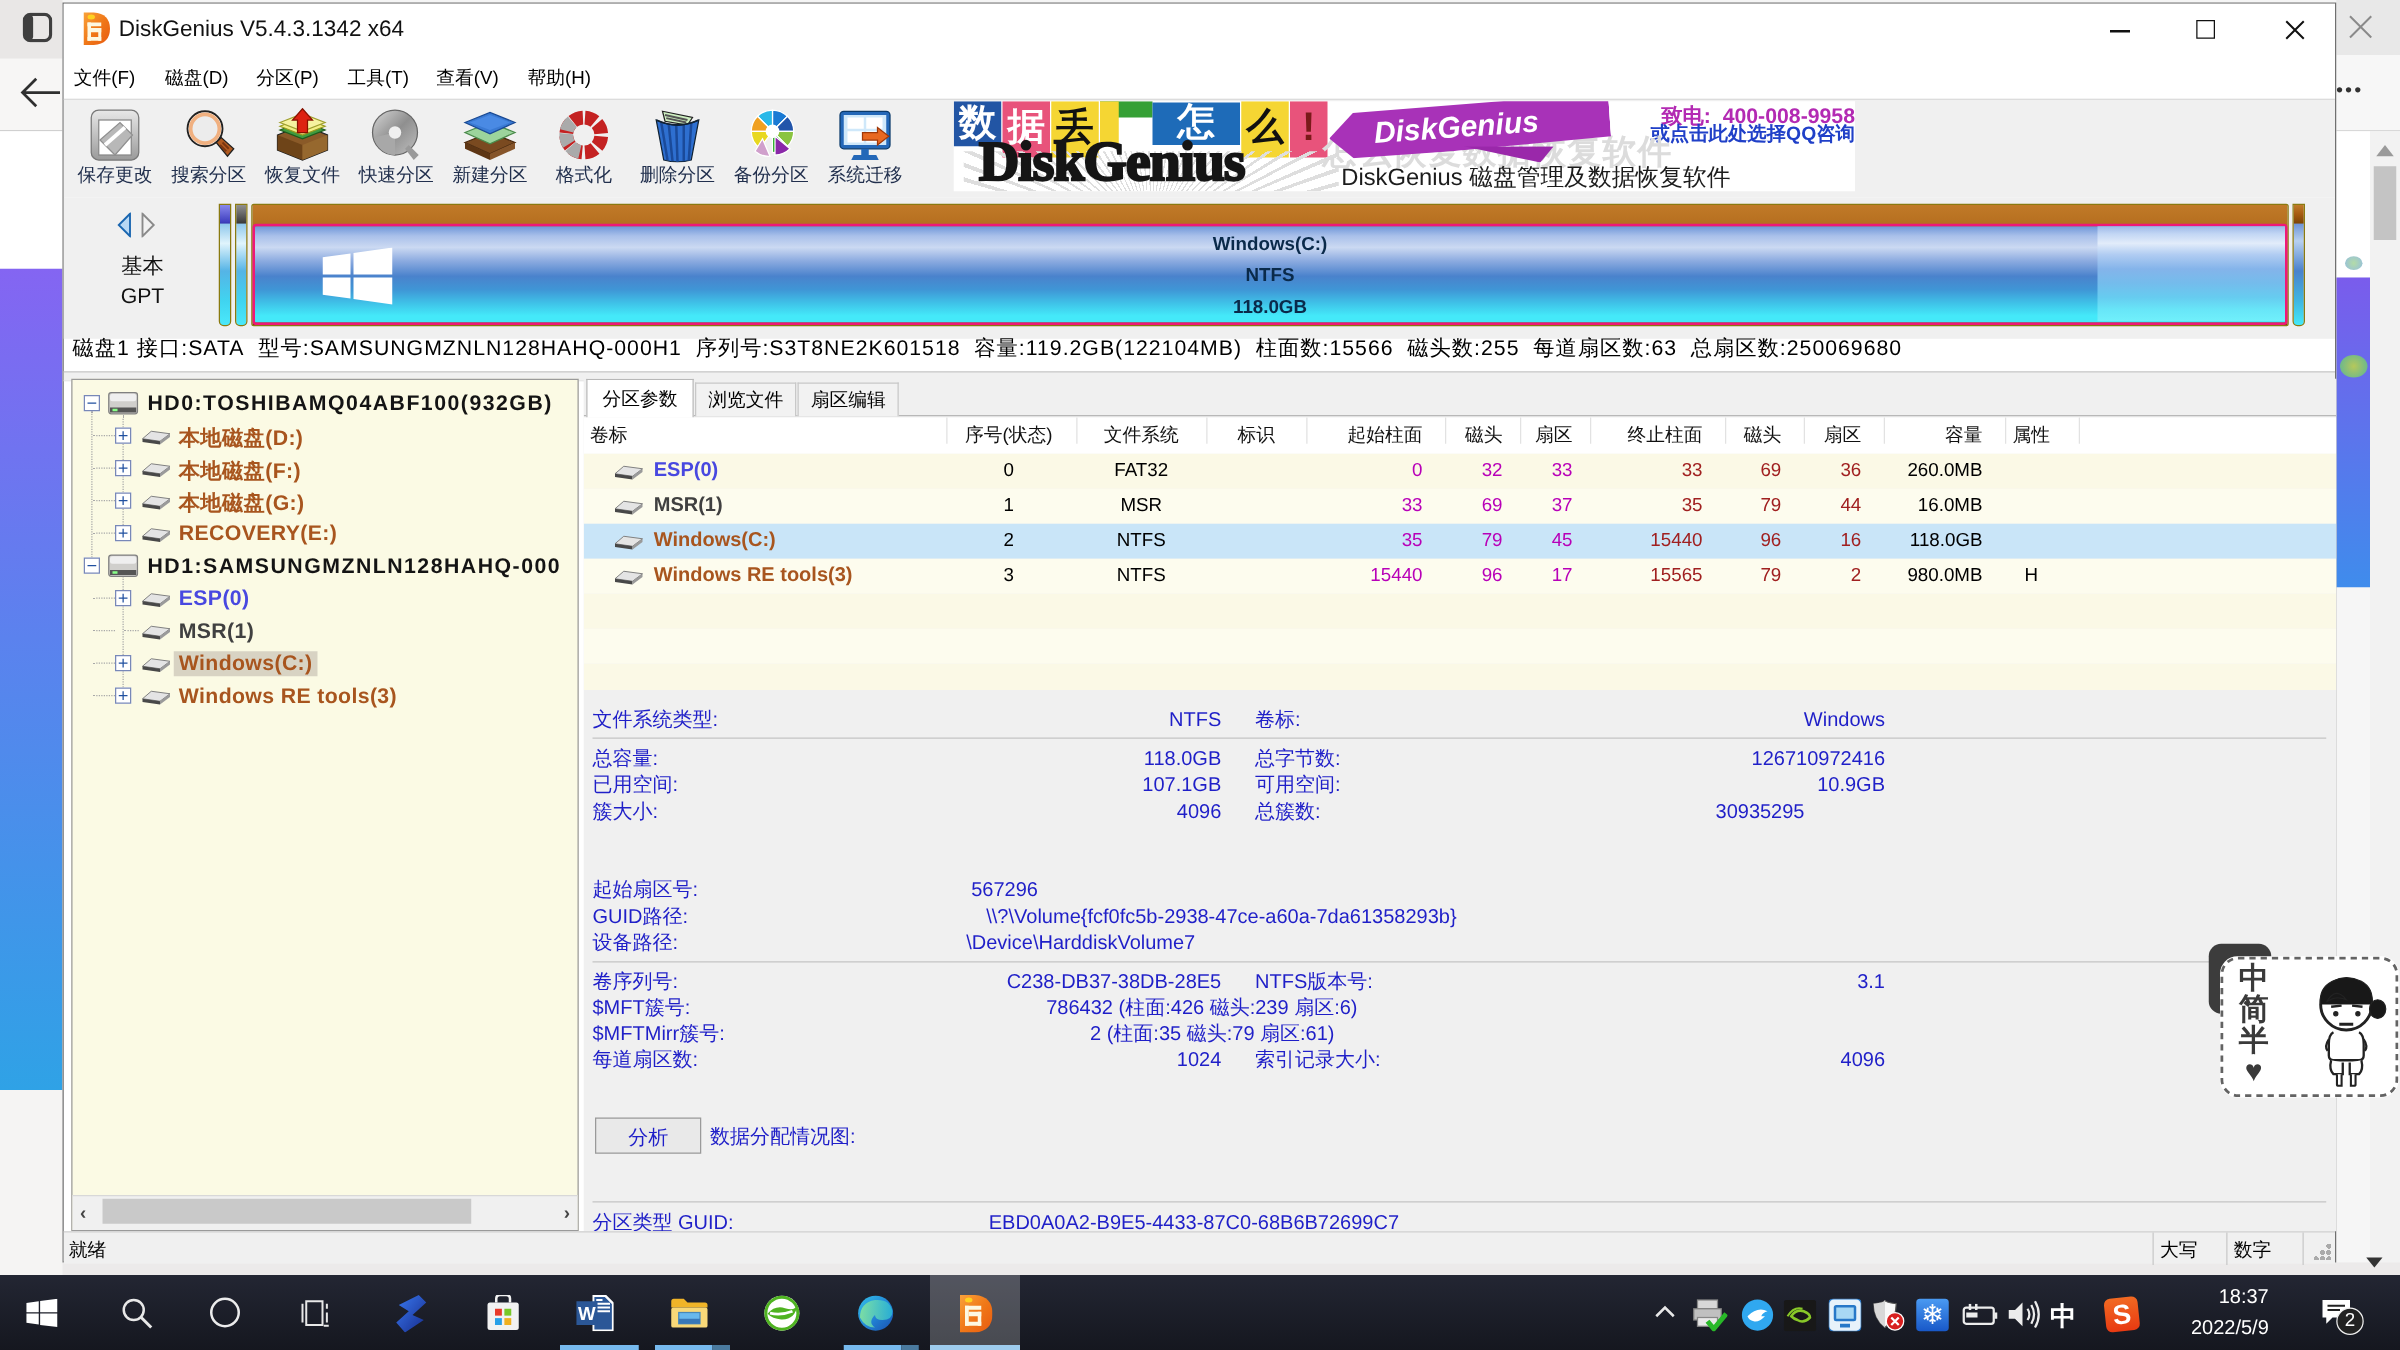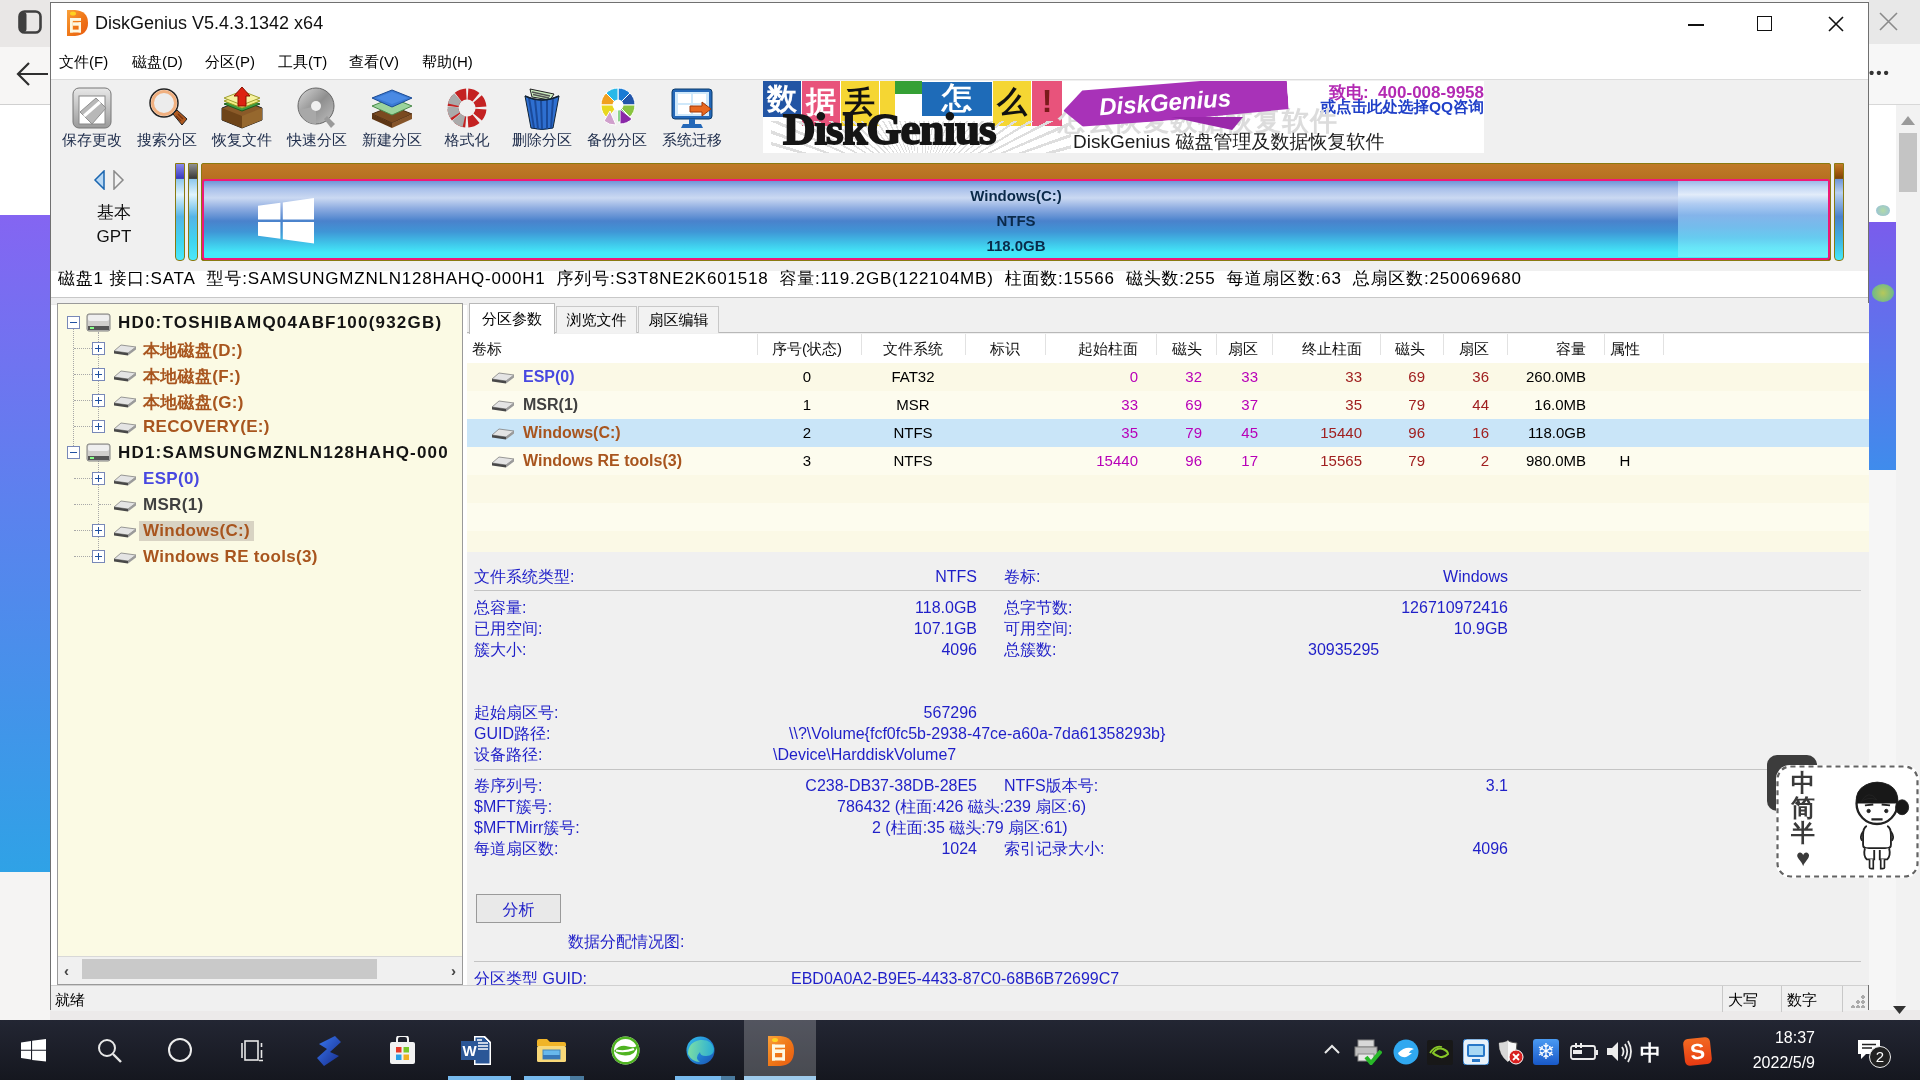--- a/index.html
+++ b/index.html
@@ -491,25 +491,25 @@
     <div class="drow" style="top:315px">
         <span class="abs" style="left:7px">已用空间:</span>
         <span class="abs" style="left:310px;width:200px;text-align:right">107.1GB</span>
         <span class="abs" style="left:537px">可用空间:</span>
         <span class="abs" style="left:841px;width:200px;text-align:right">10.9GB</span>
       </div>
     <div class="drow" style="top:336px">
         <span class="abs" style="left:7px">簇大小:</span>
         <span class="abs" style="left:310px;width:200px;text-align:right">4096</span>
         <span class="abs" style="left:537px">总簇数:</span>
-        <span class="abs" style="left:841px;width:200px;text-align:left">30935295</span>
+        <span class="abs" style="left:841px;width:200px;text-align:center">30935295</span>
       </div>
     <div class="drow" style="top:399px">
         <span class="abs" style="left:7px">起始扇区号:</span>
-        <span class="abs" style="left:310px;width:200px;text-align:right">567296</span>
+        <span class="abs" style="left:310px;width:200px;">567296</span>
       </div>
     <div class="drow" style="top:420px">
         <span class="abs" style="left:7px">GUID路径:</span>
         <span class="abs" style="left:322px">\\?\Volume{fcf0fc5b-2938-47ce-a60a-7da61358293b}</span>
       </div>
     <div class="drow" style="top:441px">
         <span class="abs" style="left:7px">设备路径:</span>
         <span class="abs" style="left:306px">\Device\HarddiskVolume7</span>
       </div>
     <div class="dsep" style="top:466px"></div>
@@ -527,21 +527,21 @@
         <span class="abs" style="left:7px">$MFTMirr簇号:</span>
         <span class="abs" style="left:405px">2 (柱面:35 磁头:79 扇区:61)</span>
       </div>
     <div class="drow" style="top:535px">
         <span class="abs" style="left:7px">每道扇区数:</span>
         <span class="abs" style="left:310px;width:200px;text-align:right">1024</span>
         <span class="abs" style="left:537px">索引记录大小:</span>
         <span class="abs" style="left:841px;width:200px;text-align:right">4096</span>
       </div>
     <div class="abs" style="left:9px;top:591px;width:85px;height:29px;background:#e9e9e9;border:1px solid #9a9a9a;text-align:center;font-size:16px;color:#1f1fc8;padding-top:5px">分析</div>
-    <div class="drow" style="top:628px">
+    <div class="drow" style="top:596px">
         <span class="abs" style="left:101px;color:#1f1fc8">数据分配情况图:</span>
       </div>
     <div class="dsep" style="top:658px"></div>
     <div class="drow" style="top:665px">
         <span class="abs" style="left:7px">分区类型 GUID:</span>
         <span class="abs" style="left:324px">EBD0A0A2-B9E5-4433-87C0-68B6B72699C7</span>
       </div>
   </div>
   <div class="abs" id="statusbar">
     <span class="abs" style="left:4px;top:5px">就绪</span>

